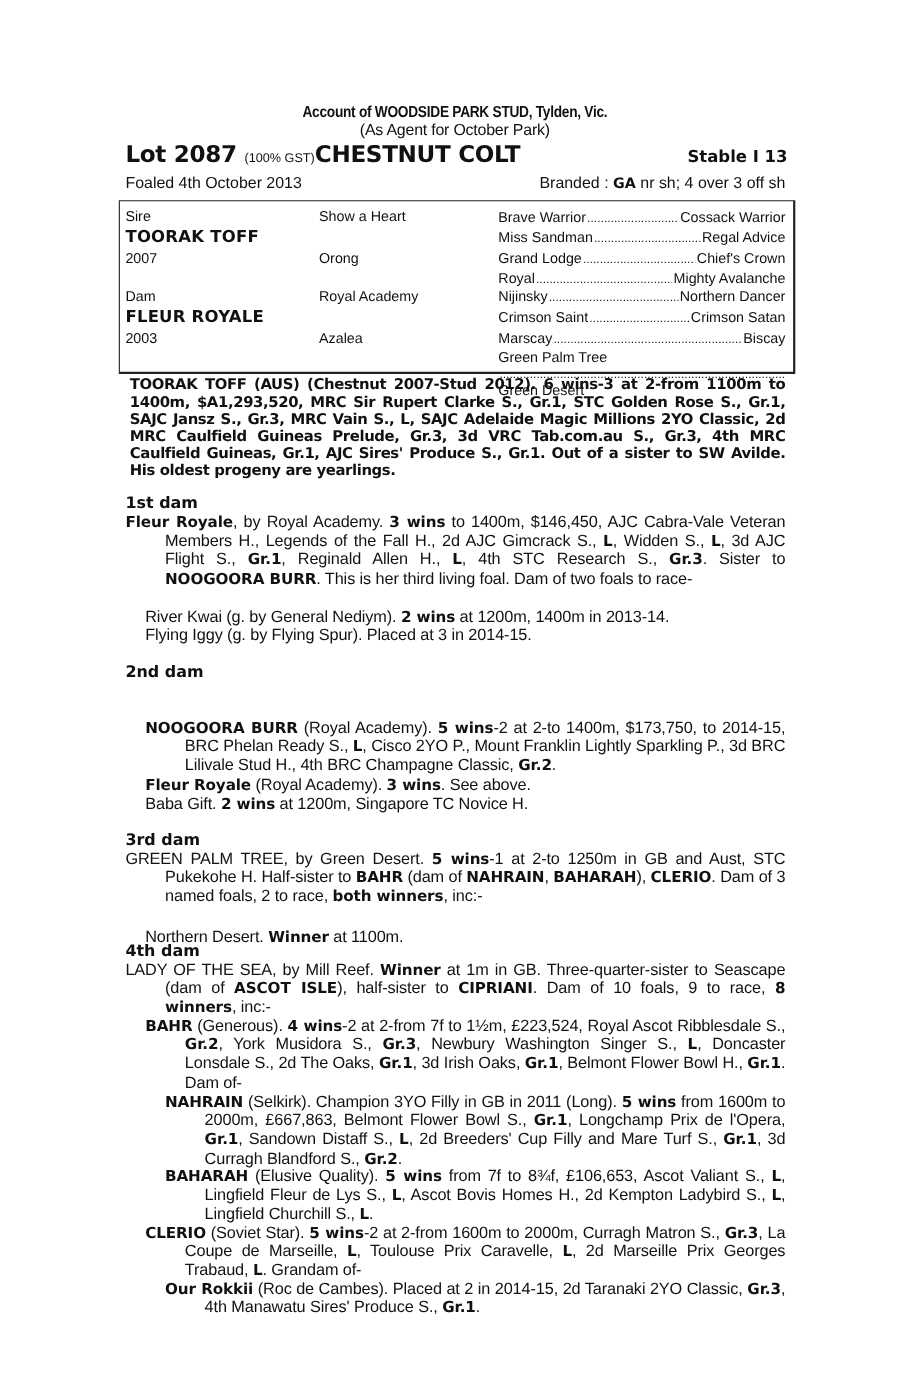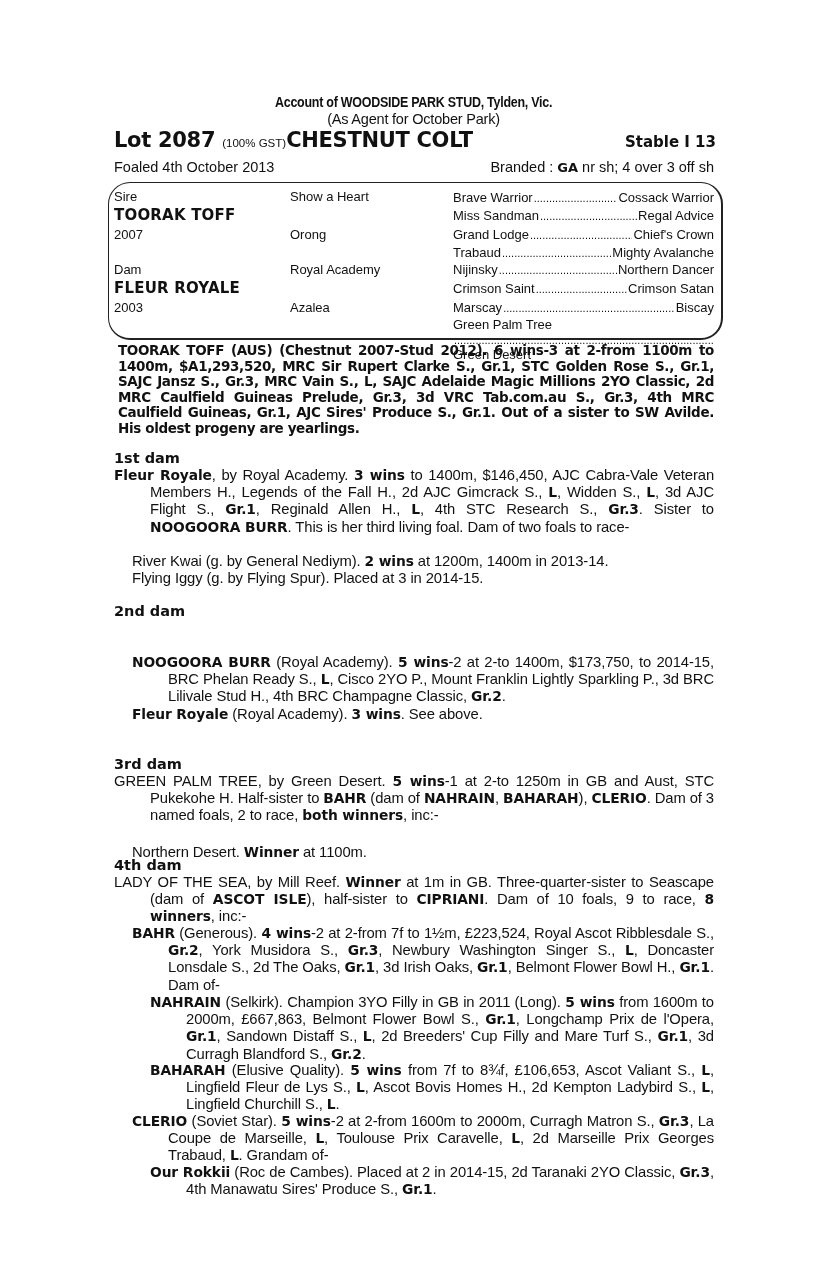--- a/index.html
+++ b/index.html
@@ -13,21 +13,21 @@
   .lot-num { position: absolute; left: 0; top: 0; font-family: "DejaVu Sans", sans-serif; font-weight: bold; font-size: 21px; letter-spacing: -0.3px; }
   .lot-gst { font-family: "Liberation Sans", sans-serif; font-weight: normal; font-size: 11.5px; letter-spacing: 0; }
   .lot-desc { font-family: "DejaVu Sans", sans-serif; font-weight: bold; font-size: 21px; letter-spacing: -0.3px; }
   .stable { position: absolute; right: 0; top: 5px; font-family: "DejaVu Sans", sans-serif; font-weight: bold; font-size: 15px; }
 
   .foal-line { position: absolute; left: 114px; top: 159px; width: 600px; font-size: 14.5px; }
   .foaled { position: absolute; left: 0; top: 0; }
   .branded { position: absolute; right: 0; top: 0; white-space: nowrap; }
   .brand-mark { font-family: "DejaVu Sans", sans-serif; font-weight: bold; font-size: 13px; }
 
-  .pedigree { position: absolute; left: 108px; top: 182px; width: 612px; height: 155px; border-left: 1px solid #222; border-top: 1px solid #222; border-right: 2px solid #222; border-bottom: 2px solid #222; border-radius: 22px; }
+  .pedigree { position: absolute; left: 108px; top: 182px; width: 612px; height: 155px; border-left: 1px solid #222; border-top: 1px solid #222; border-right: 2px solid #222; border-bottom: 2px solid #222; }
   .ped-cell { position: absolute; font-size: 13px; white-space: nowrap; }
   .ped-bold { font-family: "DejaVu Sans", sans-serif; font-weight: bold; font-size: 15px; letter-spacing: 0.2px; }
   .ped-anc { position: absolute; left: 344px; width: 261px; font-size: 13px; display: flex; white-space: nowrap; }
   .ped-anc .dots { flex: 1; overflow: hidden; margin: 0 1px; }
   .ped-anc .dots::after { content: "...................................................................................................."; letter-spacing: 0px; font-size: 11px; }
 
   .sire-blurb { position: absolute; left: 118px; top: 343px; width: 596px; font-family: "DejaVu Sans", sans-serif; font-weight: bold; font-size: 13.5px; line-height: 15.5px; letter-spacing: -0.35px; text-align: justify; }
 
   .section-head { position: absolute; left: 114px; font-family: "DejaVu Sans", sans-serif; font-weight: bold; font-size: 14.5px; }
   .para { position: absolute; font-size: 14.8px; line-height: 17.2px; text-align: justify; letter-spacing: -0.1px; }
@@ -77,21 +77,21 @@
         <span>Miss Sandman</span>
         <span class="dots"></span>
         <span>Regal Advice</span>
       </div>
     <div class="ped-anc" style="top:44px;">
         <span>Grand Lodge</span>
         <span class="dots"></span>
         <span>Chief's Crown</span>
       </div>
     <div class="ped-anc" style="top:62px;">
-        <span>Trabaud</span>
+        <span>Royal</span>
         <span class="dots"></span>
         <span>Mighty Avalanche</span>
       </div>
     <div class="ped-anc" style="top:79px;">
         <span>Nijinsky</span>
         <span class="dots"></span>
         <span>Northern Dancer</span>
       </div>
     <div class="ped-anc" style="top:98px;">
         <span>Crimson Saint</span>
@@ -113,20 +113,21 @@
   <div class="sire-blurb">TOORAK TOFF (AUS) (Chestnut 2007-Stud 2012). 6 wins-3 at 2-from 1100m to 1400m, $A1,293,520, MRC Sir Rupert Clarke S., Gr.1, STC Golden Rose S., Gr.1, SAJC Jansz S., Gr.3, MRC Vain S., L, SAJC Adelaide Magic Millions 2YO Classic, 2d MRC Caulfield Guineas Prelude, Gr.3, 3d VRC Tab.com.au S., Gr.3, 4th MRC Caulfield Guineas, Gr.1, AJC Sires' Produce S., Gr.1. Out of a sister to SW Avilde. His oldest progeny are yearlings.</div>
 
   <div class="section-head" style="top:450px;">1st dam</div>
   <div class="para hang" style="left:114px;top:467px;width:600px;padding-left:36px;box-sizing:border-box;"><span class="b">Fleur Royale</span><span>, by Royal Academy. </span><span class="b">3 wins</span><span> to 1400m, $146,450, AJC Cabra-Vale Veteran Members H., Legends of the Fall H., 2d AJC Gimcrack S., </span><span class="b">L</span><span>, Widden S., </span><span class="b">L</span><span>, 3d AJC Flight S., </span><span class="b">Gr.1</span><span>, Reginald Allen H., </span><span class="b">L</span><span>, 4th STC Research S., </span><span class="b">Gr.3</span><span>. Sister to </span><span class="b">NOOGOORA BURR</span><span>. This is her third living foal. Dam of two foals to race-</span></div>
   <div class="para" style="left:132px;top:553px;width:582px;"><span>River Kwai (g. by General Nediym). </span><span class="b">2 wins</span><span> at 1200m, 1400m in 2013-14.</span></div>
   <div class="para" style="left:132px;top:570px;width:582px;"><span>Flying Iggy (g. by Flying Spur). Placed at 3 in 2014-15.</span></div>
 
   <div class="section-head" style="top:603px;">2nd dam</div>
   <div class="para hang" style="left:132px;top:654px;width:582px;padding-left:36px;box-sizing:border-box;"><span class="b">NOOGOORA BURR</span><span> (Royal Academy). </span><span class="b">5 wins</span><span>-2 at 2-to 1400m, $173,750, to 2014-15, BRC Phelan Ready S., </span><span class="b">L</span><span>, Cisco 2YO P., Mount Franklin Lightly Sparkling P., 3d BRC Lilivale Stud H., 4th BRC Champagne Classic, </span><span class="b">Gr.2</span><span>.</span></div>
   <div class="para" style="left:132px;top:706px;width:582px;"><span class="b">Fleur Royale</span><span> (Royal Academy). </span><span class="b">3 wins</span><span>. See above.</span></div>
+  <div class="para" style="left:132px;top:723px;width:582px;"><span>Baba Gift. </span><span class="b">2 wins</span><span> at 1200m, Singapore TC Novice H.</span></div>
 
   <div class="section-head" style="top:756px;">3rd dam</div>
   <div class="para hang" style="left:114px;top:773px;width:600px;padding-left:36px;box-sizing:border-box;"><span>GREEN PALM TREE, by Green Desert. </span><span class="b">5 wins</span><span>-1 at 2-to 1250m in GB and Aust, STC Pukekohe H. Half-sister to </span><span class="b">BAHR</span><span> (dam of </span><span class="b">NAHRAIN</span><span>, </span><span class="b">BAHARAH</span><span>), </span><span class="b">CLERIO</span><span>. Dam of 3 named foals, 2 to race, </span><span class="b">both winners</span><span>, inc:-</span></div>
   <div class="para" style="left:132px;top:824px;width:582px;margin-top:20px;"><span>Northern Desert. </span><span class="b">Winner</span><span> at 1100m.</span></div>
 
   <div class="section-head" style="top:857px;">4th dam</div>
   <div class="para hang" style="left:114px;top:874px;width:600px;padding-left:36px;box-sizing:border-box;"><span>LADY OF THE SEA, by Mill Reef. </span><span class="b">Winner</span><span> at 1m in GB. Three-quarter-sister to Seascape (dam of </span><span class="b">ASCOT ISLE</span><span>), half-sister to </span><span class="b">CIPRIANI</span><span>. Dam of 10 foals, 9 to race, </span><span class="b">8 winners</span><span>, inc:-</span></div>
   <div class="para hang" style="left:132px;top:925px;width:582px;padding-left:36px;box-sizing:border-box;"><span class="b">BAHR</span><span> (Generous). </span><span class="b">4 wins</span><span>-2 at 2-from 7f to 1½m, £223,524, Royal Ascot Ribblesdale S., </span><span class="b">Gr.2</span><span>, York Musidora S., </span><span class="b">Gr.3</span><span>, Newbury Washington Singer S., </span><span class="b">L</span><span>, Doncaster Lonsdale S., 2d The Oaks, </span><span class="b">Gr.1</span><span>, 3d Irish Oaks, </span><span class="b">Gr.1</span><span>, Belmont Flower Bowl H., </span><span class="b">Gr.1</span><span>. Dam of-</span></div>
   <div class="para hang" style="left:150px;top:994px;width:564px;padding-left:36px;box-sizing:border-box;"><span class="b">NAHRAIN</span><span> (Selkirk). Champion 3YO Filly in GB in 2011 (Long). </span><span class="b">5 wins</span><span> from 1600m to 2000m, £667,863, Belmont Flower Bowl S., </span><span class="b">Gr.1</span><span>, Longchamp Prix de l'Opera, </span><span class="b">Gr.1</span><span>, Sandown Distaff S., </span><span class="b">L</span><span>, 2d Breeders' Cup Filly and Mare Turf S., </span><span class="b">Gr.1</span><span>, 3d Curragh Blandford S., </span><span class="b">Gr.2</span><span>.</span></div>
   <div class="para hang" style="left:150px;top:1062px;width:564px;padding-left:36px;box-sizing:border-box;"><span class="b">BAHARAH</span><span> (Elusive Quality). </span><span class="b">5 wins</span><span> from 7f to 8¾f, £106,653, Ascot Valiant S., </span><span class="b">L</span><span>, Lingfield Fleur de Lys S., </span><span class="b">L</span><span>, Ascot Bovis Homes H., 2d Kempton Ladybird S., </span><span class="b">L</span><span>, Lingfield Churchill S., </span><span class="b">L</span><span>.</span></div>

